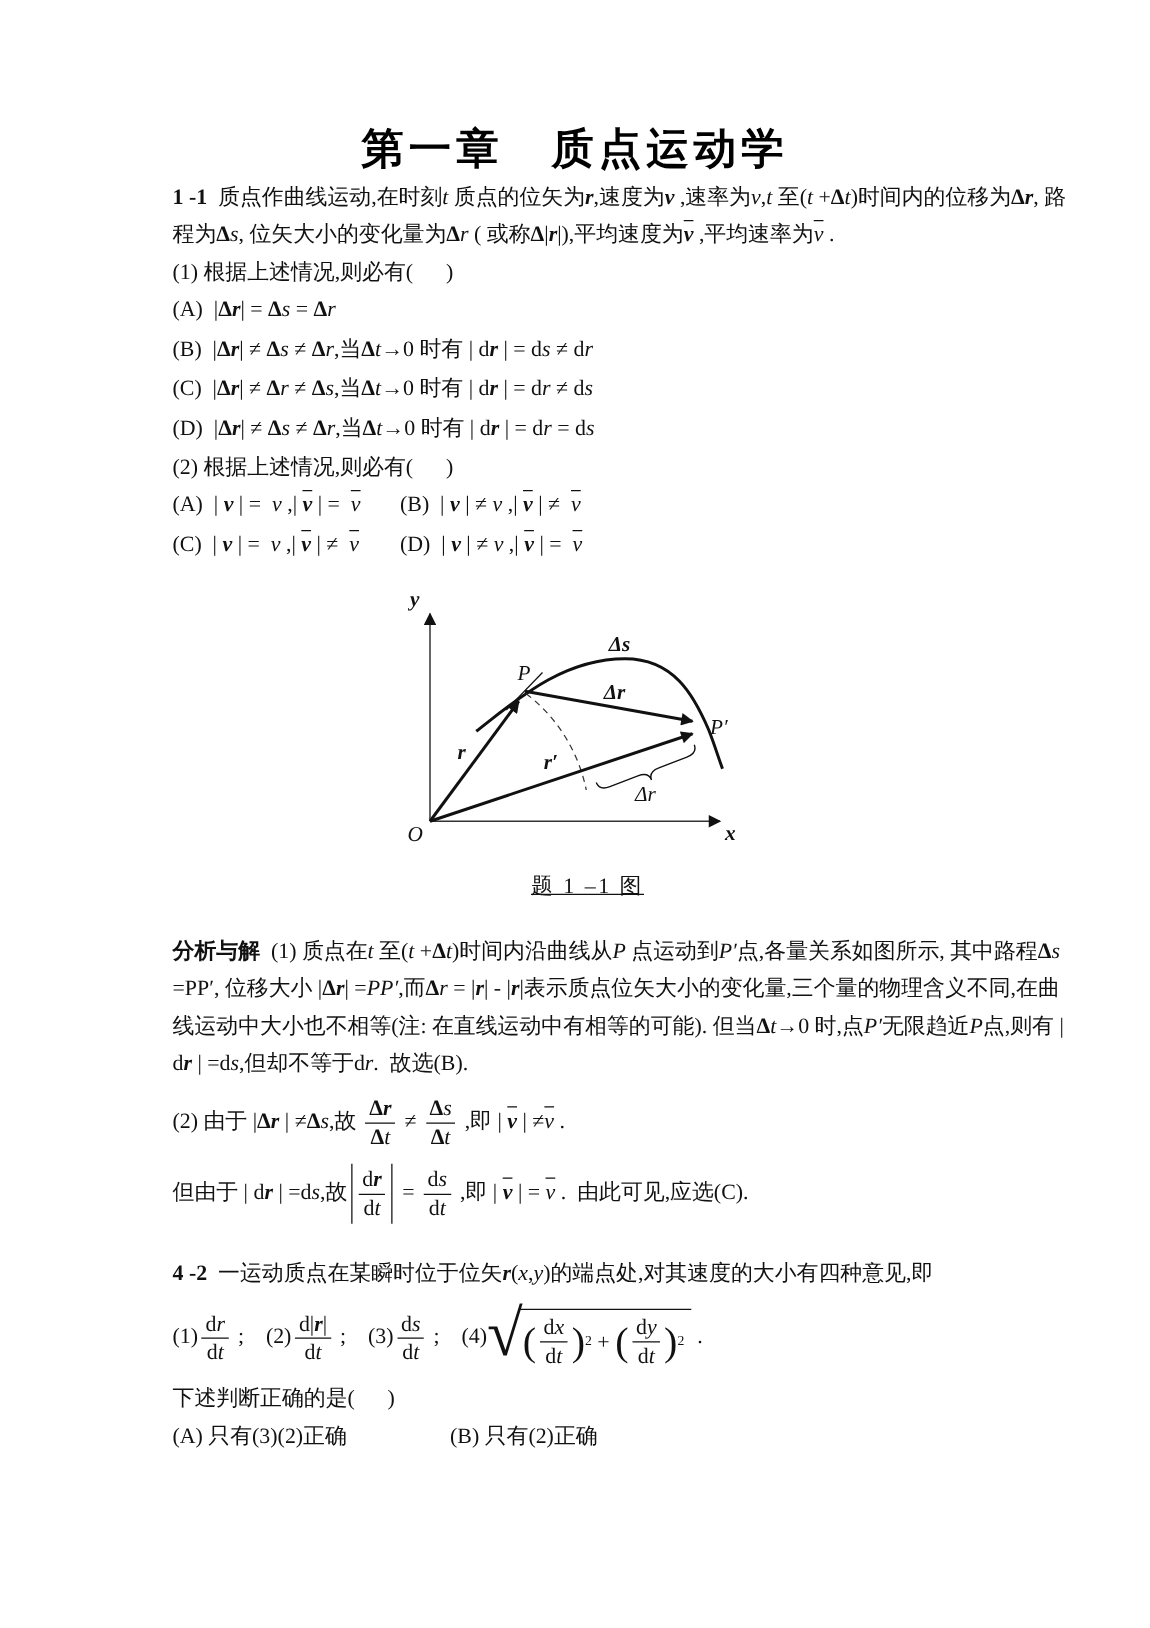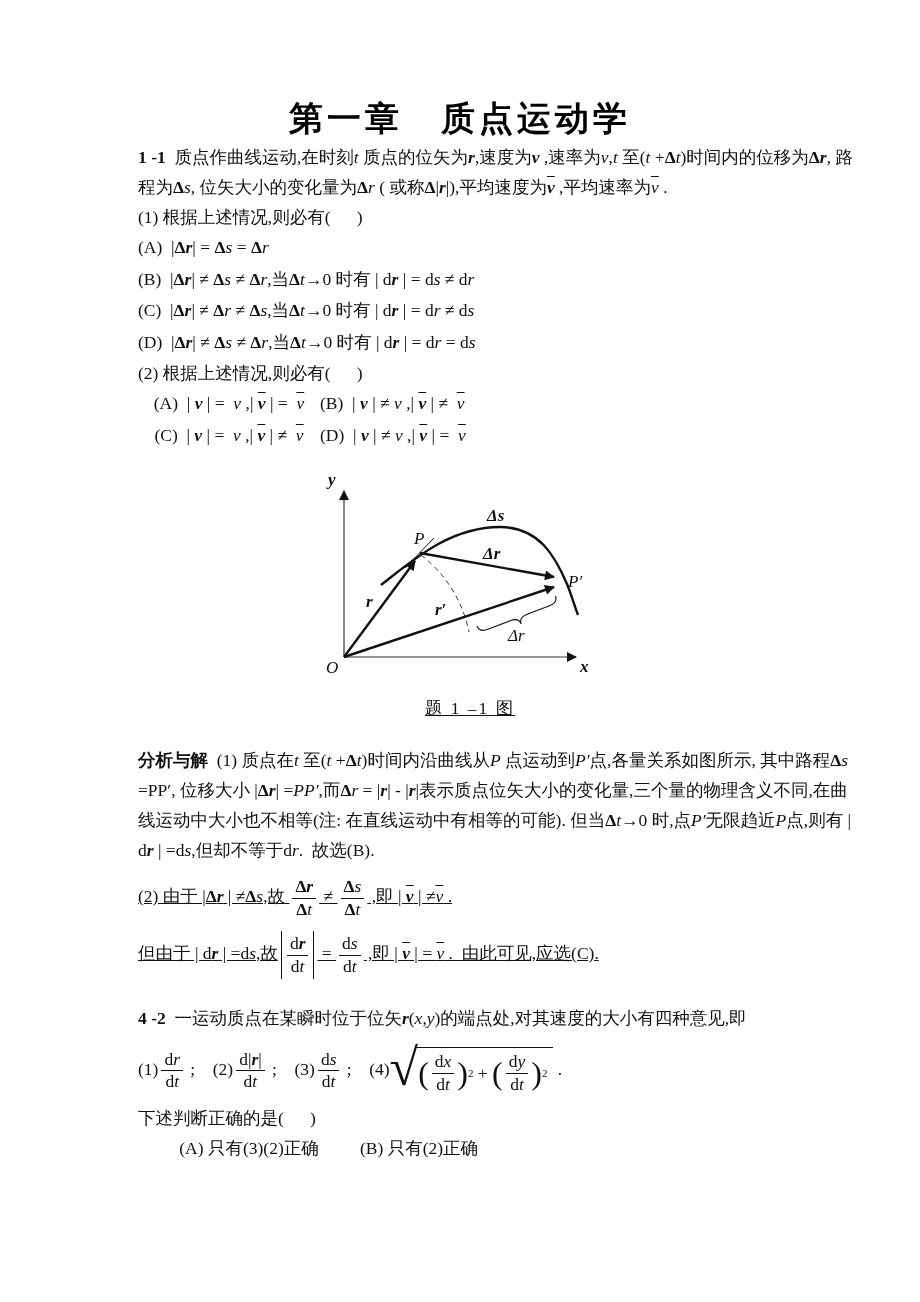--- a/index.html
+++ b/index.html
@@ -11,40 +11,40 @@
   h1.title{
     margin:0;padding-top:96px;text-align:center;
     font-size:34px;font-weight:bold;letter-spacing:4px;color:#000;
   }
   .content{padding:0 60px 0 138px;font-size:17.5px;line-height:30px;}
   .content p{margin:0;white-space:pre-wrap;}
   .p-intro{margin-top:54px;}
   .p-q{margin-top:3px;}
   .opt{line-height:31.5px;}
   .optrow{display:flex;line-height:31.5px;white-space:pre-wrap;}
-  .optrow .cell{white-space:pre-wrap;text-align:center;}
+  .optrow .cell{white-space:pre-wrap;}
   .optrow .c1{width:182px;}
   .optrow.wide .c1{width:222px;}
   
   .b{font-weight:bold;}
   .i{font-style:italic;}
   .bi{font-weight:bold;font-style:italic;}
   .ovi{font-style:italic;text-decoration:overline;}
   .ovbi{font-weight:bold;font-style:italic;text-decoration:overline;}
   
   .frac{display:inline-block;vertical-align:middle;text-align:center;line-height:1.12;margin:0 3px;}
   .frac .num{display:block;border-bottom:1.4px solid #111;padding:0 3px 1px;}
   .frac .den{display:block;padding:1px 3px 0;}
   .frac.bars{border-left:1.5px solid #111;border-right:1.5px solid #111;padding:3px 5px;}
   .sqrt{display:inline-flex;align-items:center;vertical-align:middle;}
   .sqrt .rad{font-size:52px;line-height:.72;font-weight:400;margin-right:-3px;transform:translateY(-3px);}
   .sqrt .sqc{display:inline-flex;align-items:center;border-top:1.7px solid #111;padding:4px 6px 0 3px;}
   .bigp{font-size:32px;line-height:0;font-weight:400;}
   sup{font-size:11px;}
-  .mathline{margin:12px 0 !important;text-decoration:underline;}
+  .mathline{margin:12px 0 !important;}
   
   .fig-wrap{margin:14px 0 0 150px;width:364px;}
   .figsvg{display:block;}
   .figsvg text{font-size:17px;fill:#111;font-family:"Liberation Serif","DejaVu Serif",serif;}
   .figsvg .i{font-style:italic;}
   .figsvg .bi{font-style:italic;font-weight:bold;}
   .axis{stroke:#333;stroke-width:1.2;}
   .vec{stroke:#111;stroke-width:2.4;}
   .curve{fill:none;stroke:#111;stroke-width:2.4;}
   .dashed{fill:none;stroke:#333;stroke-width:1;stroke-dasharray:5 4;}

